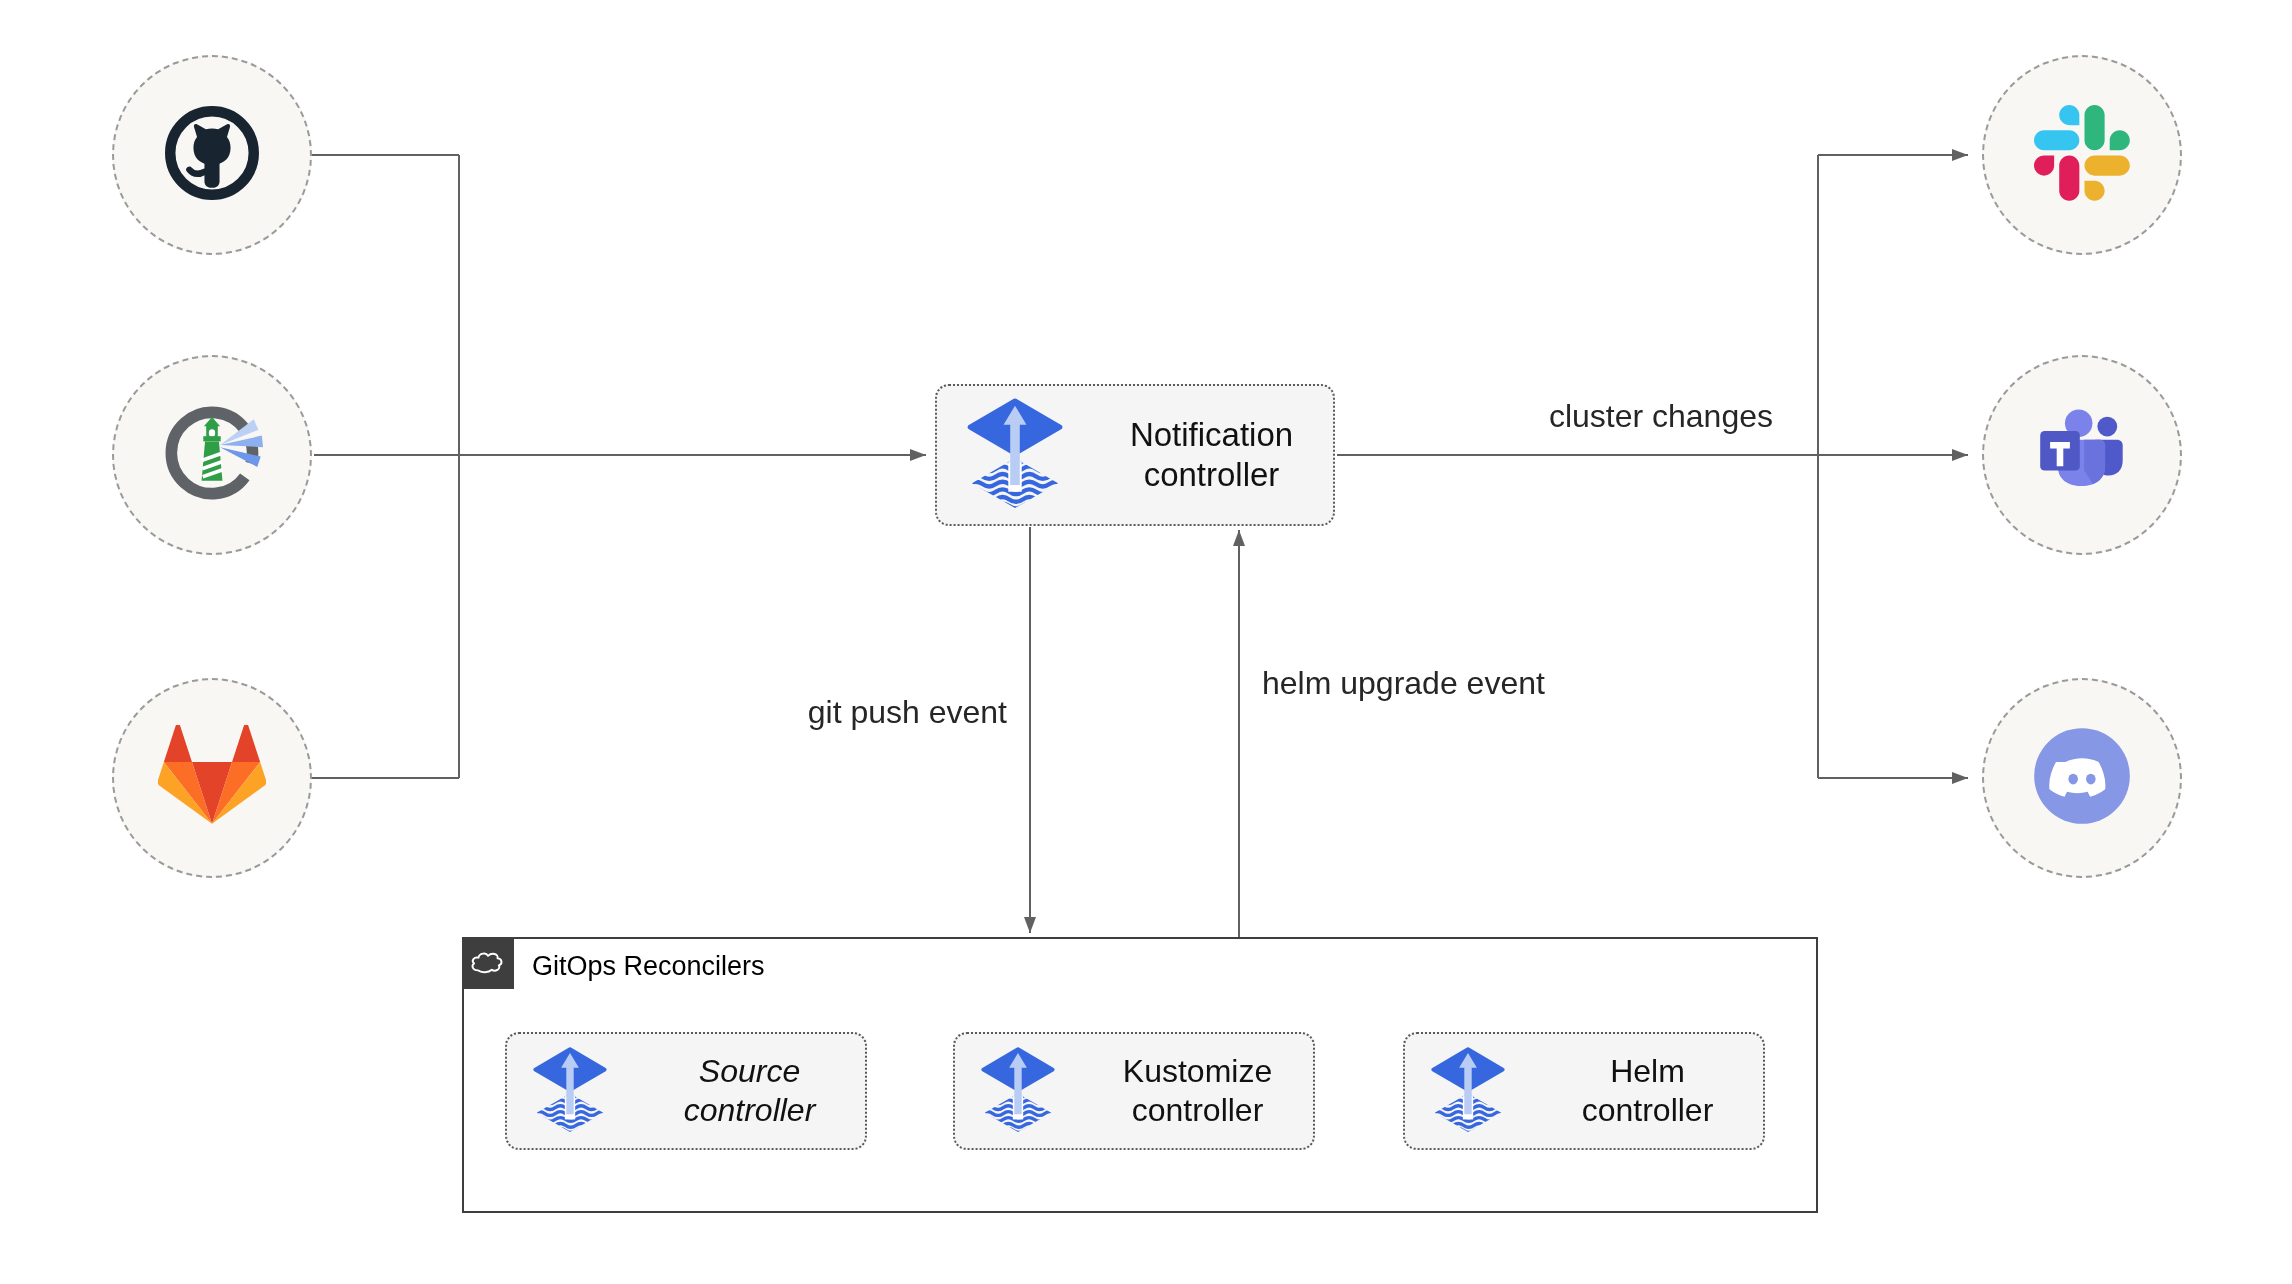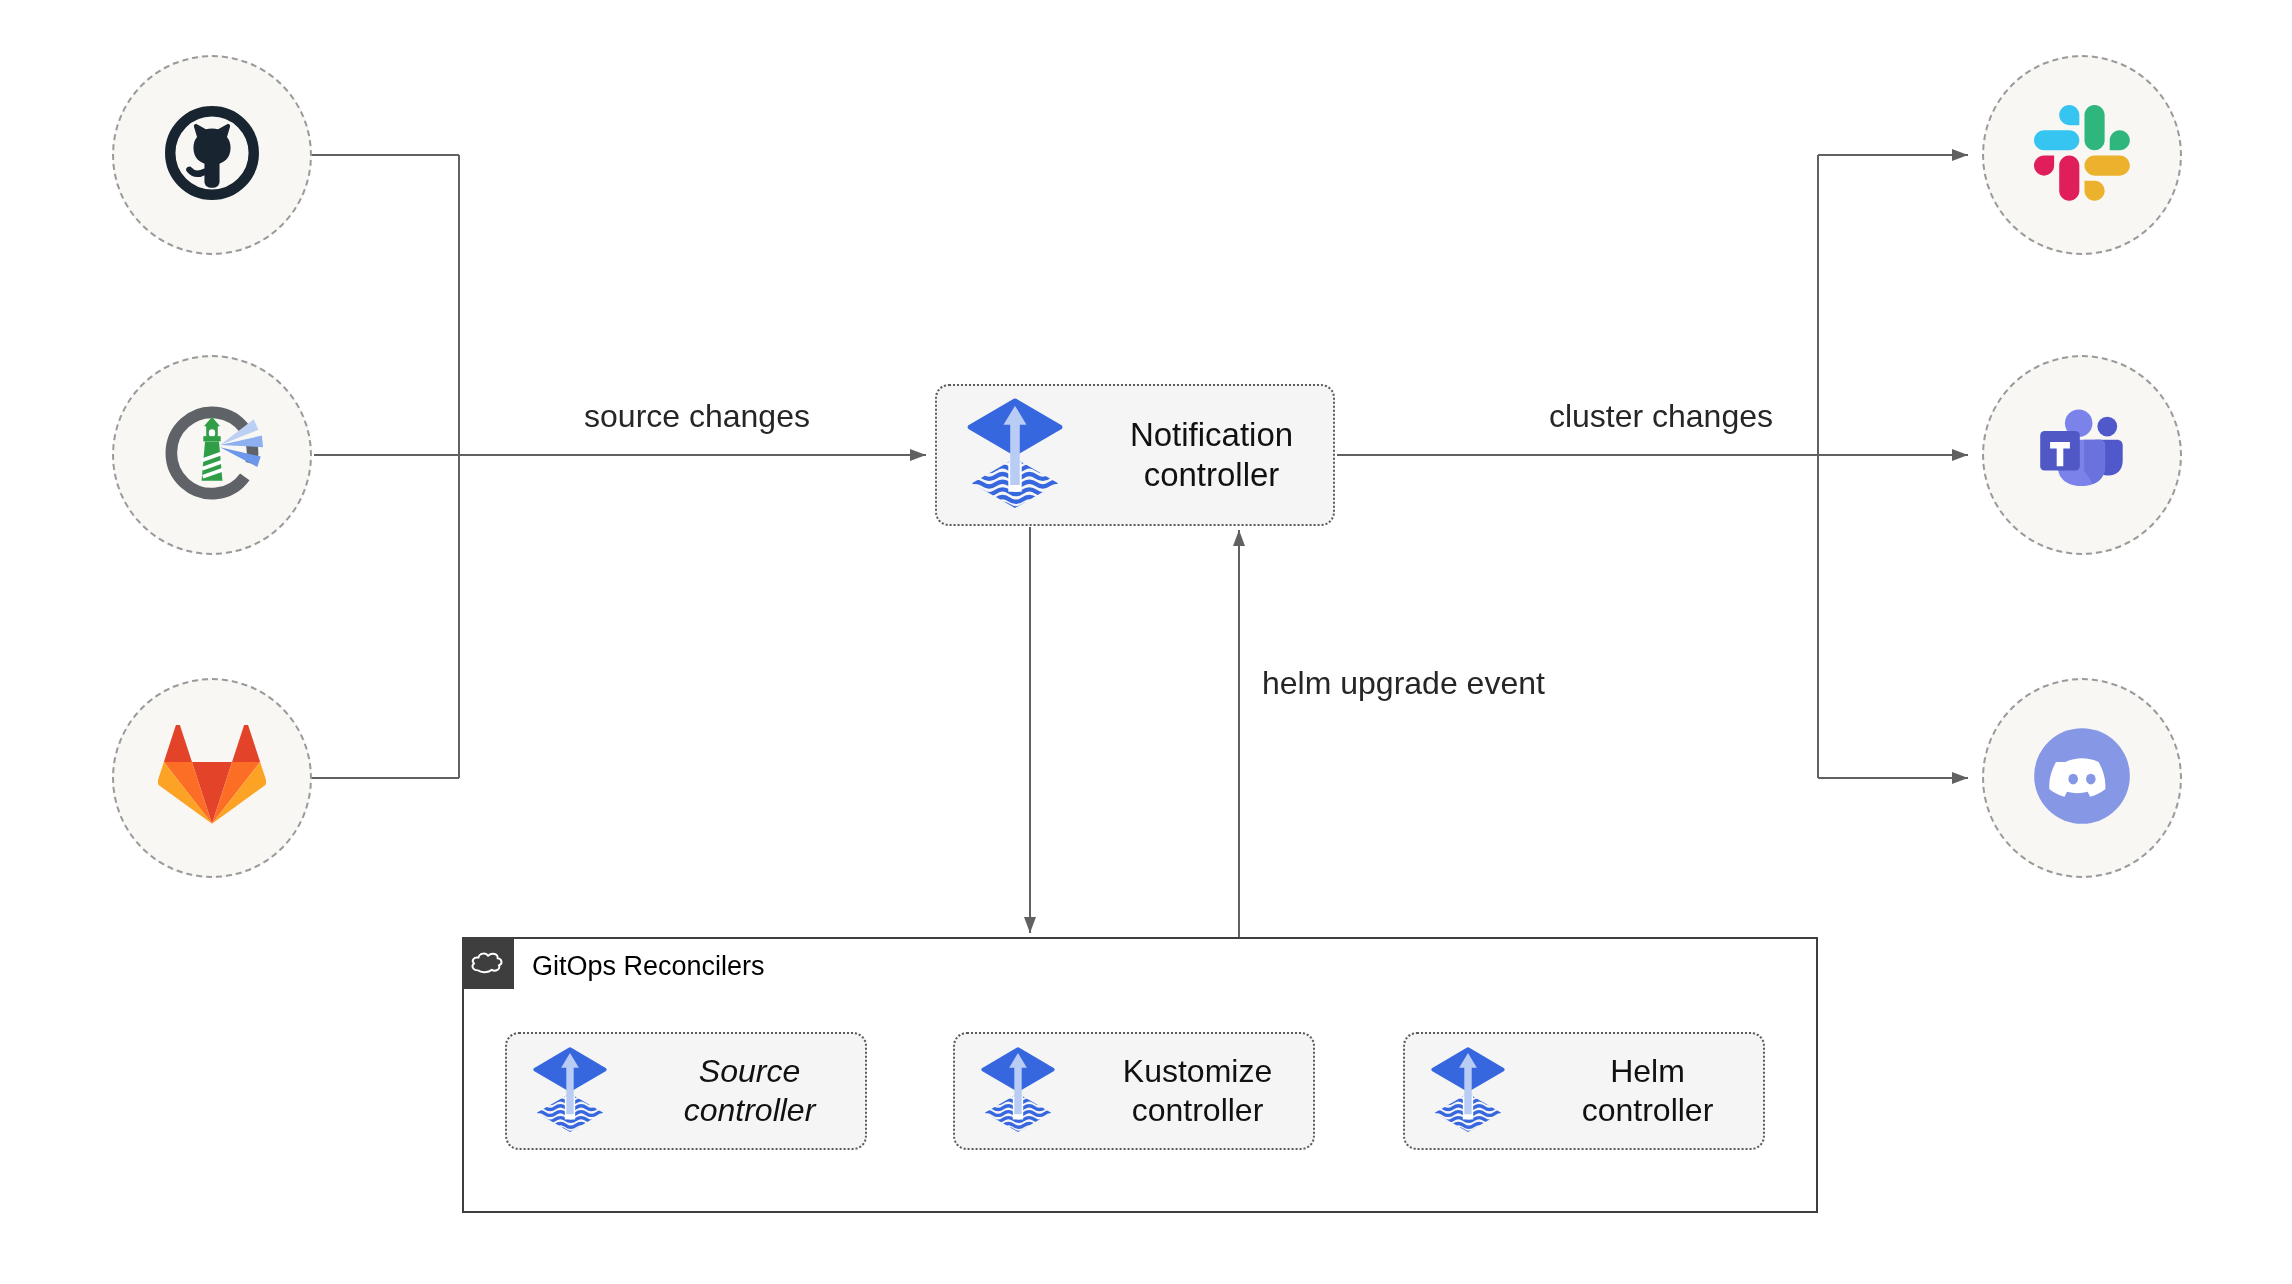--- a/index.html
+++ b/index.html
@@ -175,22 +175,22 @@
         <rect x="43" y="60" width="14" height="38" fill="#ffffff" clip-path="url(#fw0)"></rect>
         <polygon points="50,3 97,30.5 50,58 3,30.5" fill="#3767df" stroke="#3767df" stroke-width="5" stroke-linejoin="round"></polygon>
         <polygon points="50,8 62,28 38,28" fill="#b9ccf4"></polygon>
         <rect x="45" y="27" width="10" height="64" fill="#b9ccf4"></rect>
       </svg>
     </span>
     <span class="lbl">Notification
 controller</span>
   </div>
 
-  <div class="edge-label" style="left:497px;top:399px;width:400px;text-align:center;">source changes</div>
   <div class="edge-label" style="left:1373px;top:399px;width:400px;text-align:right;">cluster changes</div>
+  <div class="edge-label" style="left:657px;top:695px;width:350px;text-align:right;">git push event</div>
   <div class="edge-label" style="left:1262px;top:666px;width:450px;text-align:left;">helm upgrade event</div>
 
   <div id="reconcilers">
     <div class="tab">
       <span>
         <svg width="38" height="27" viewBox="0 0 60 42">
           <path d="M14 35 C6 35 3 28 8 24 C3 20 8 13 15 15 C16 8 27 6 30 12 C36 6 47 9 45 16 C52 16 54 25 47 27 C51 33 41 38 36 34 C31 39 19 39 14 35 Z" stroke="#ffffff" stroke-width="3" fill="none" stroke-linejoin="round"></path>
         </svg>
       </span>
     </div>

